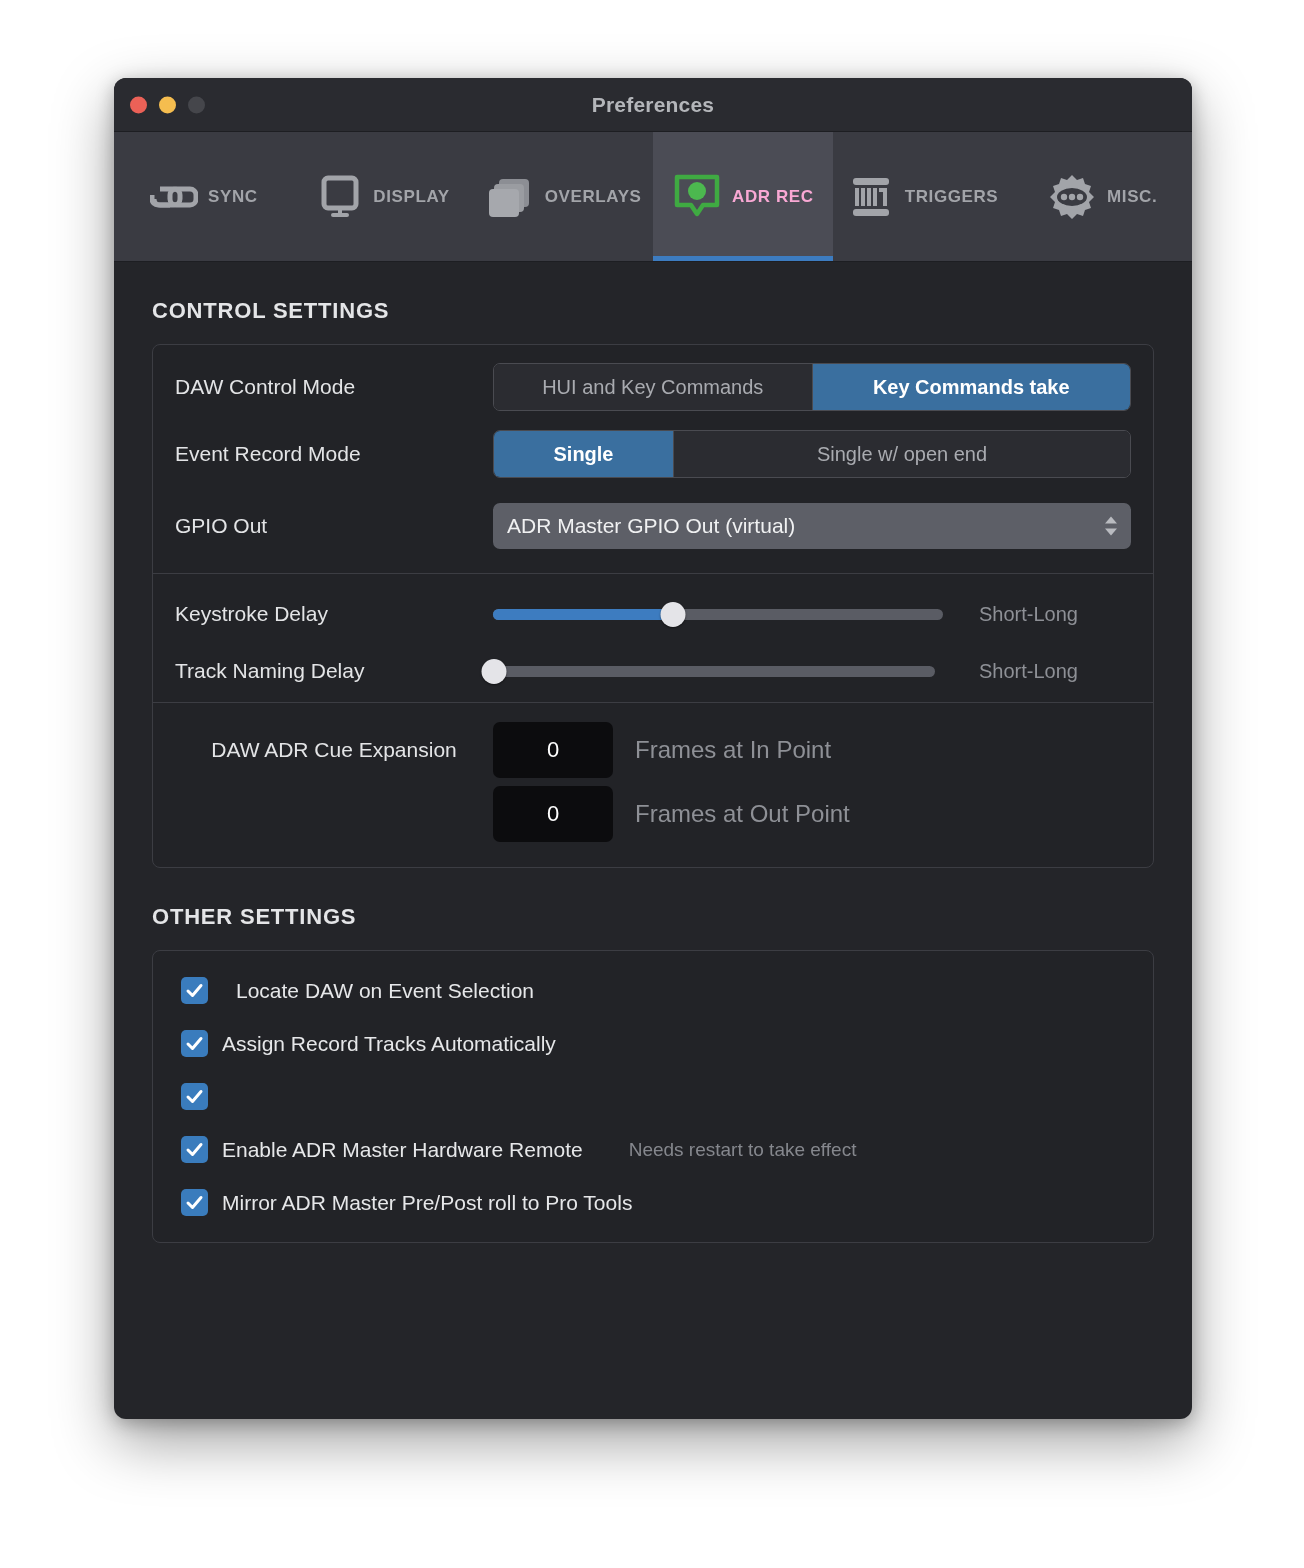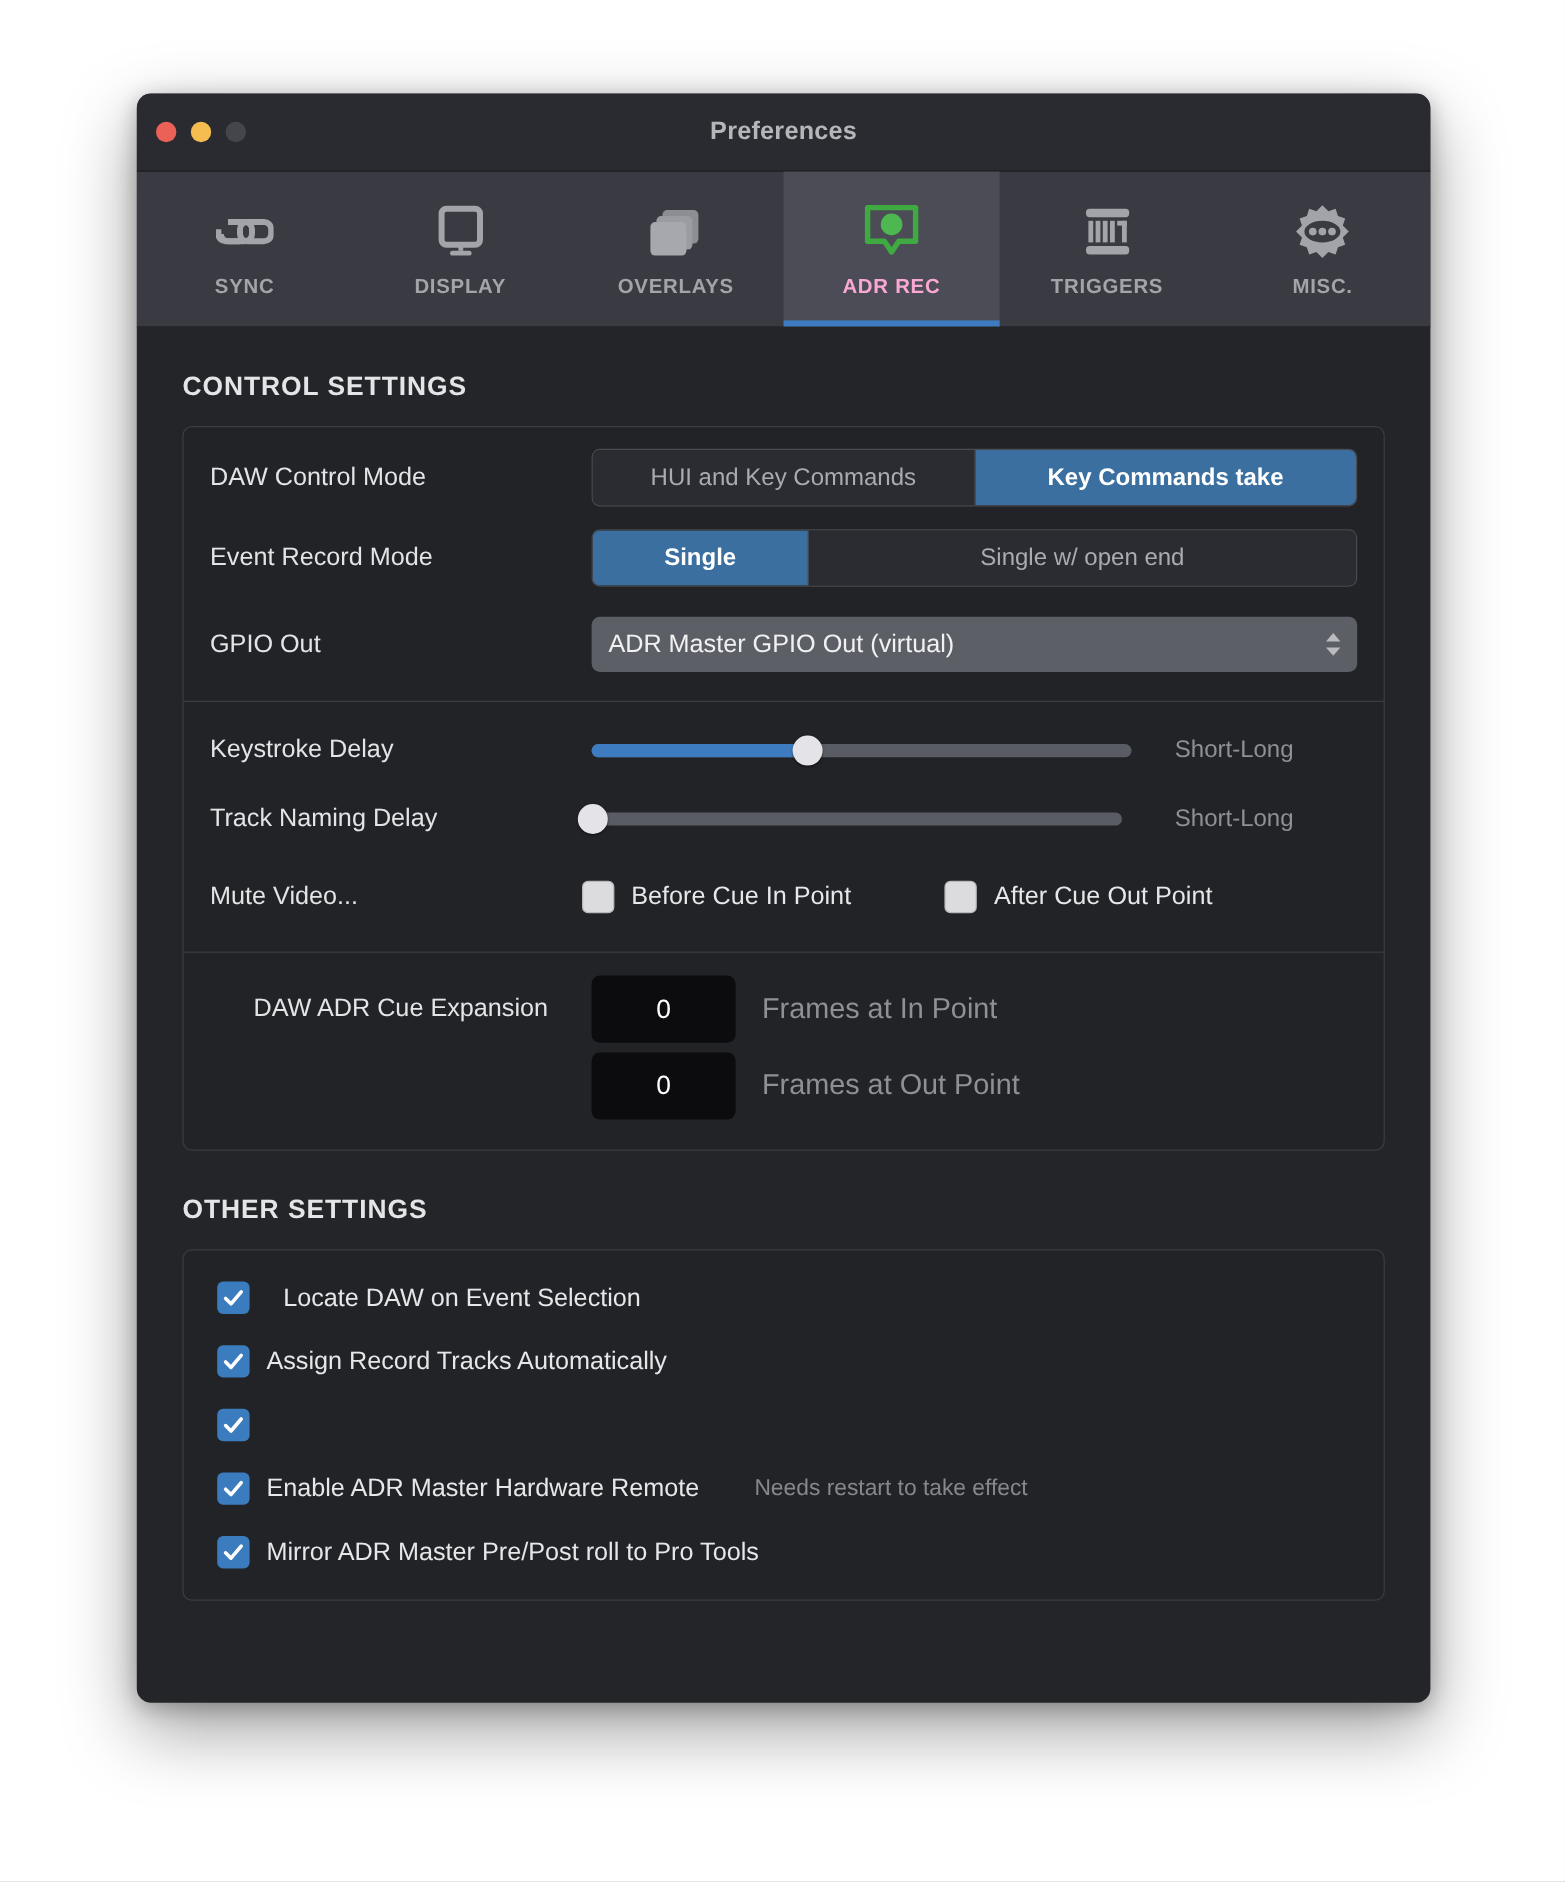--- a/index.html
+++ b/index.html
@@ -23,21 +23,21 @@
     background: #242529;
     border-radius: 12px;
     box-shadow: 0 22px 60px rgba(0,0,0,0.38), 0 4px 18px rgba(0,0,0,0.26);
     overflow: hidden;
     display: flex; flex-direction: column;
   }
 
   
   .titlebar {
     position: relative;
-    height: 65px;
+    height: 54px;
     background: #2a2b30;
     display: flex; align-items: center;
     flex: none;
     border-bottom: 1px solid #1d1e22;
   }
   .traffic {
     position: absolute; left: 16px; top: 50%;
     transform: translateY(-50%);
     display: flex; gap: 12px; align-items: center;
   }
@@ -54,21 +54,21 @@
   
   .toolbar {
     height: 130px;
     background: #3a3b42;
     display: flex; align-items: stretch;
     flex: none;
     border-bottom: 1px solid #1d1e22;
   }
   .tab {
     flex: 1;
-    display: flex; flex-direction: column;
+    display: flex; 
     align-items: center; justify-content: center;
     gap: 10px;
     position: relative;
     cursor: default;
   }
   .tab.active { background: #4b4c55; }
   .tab.active::after {
     content: ""; position: absolute;
     left: 0; right: 0; bottom: 0; height: 5px;
     background: #3d7cc0;
@@ -353,35 +353,20 @@
         <div class="prow" style="min-height:62px;">
           <div class="plabel">Track Naming Delay</div>
           <div class="slider-wrap" style="margin-left:-8px;">
             <div class="track"></div>
             <div class="fill" style="width:1%;"></div>
             <div class="thumb" style="left:2%;"></div>
           </div>
           <div class="slider-caption" style="margin-left:44px;">Short-Long</div>
         </div>
 
-        <div class="prow" style="min-height:80px;padding-bottom:12px;">
-          <div class="plabel">Mute Video...</div>
-          <div class="cb-item" style="margin-left:-8px;">
-            <span class="cbox off">
-              
-            </span>
-            <span class="cb-label">Before Cue In Point</span>
-          </div>
-          <div class="cb-item" style="margin-left:78px;">
-            <span class="cbox off">
-              
-            </span>
-            <span class="cb-label">After Cue Out Point</span>
-          </div>
-        </div>
 
         <div class="divider"></div>
 
         <div class="prow" style="min-height:78px;padding-top:16px;text-align:center;">
           <div class="plabel">DAW ADR Cue Expansion</div>
           <div class="numfield">0</div>
           <div class="num-caption">Frames at In Point</div>
         </div>
 
         <div class="prow" style="min-height:86px;padding-bottom:20px;">

